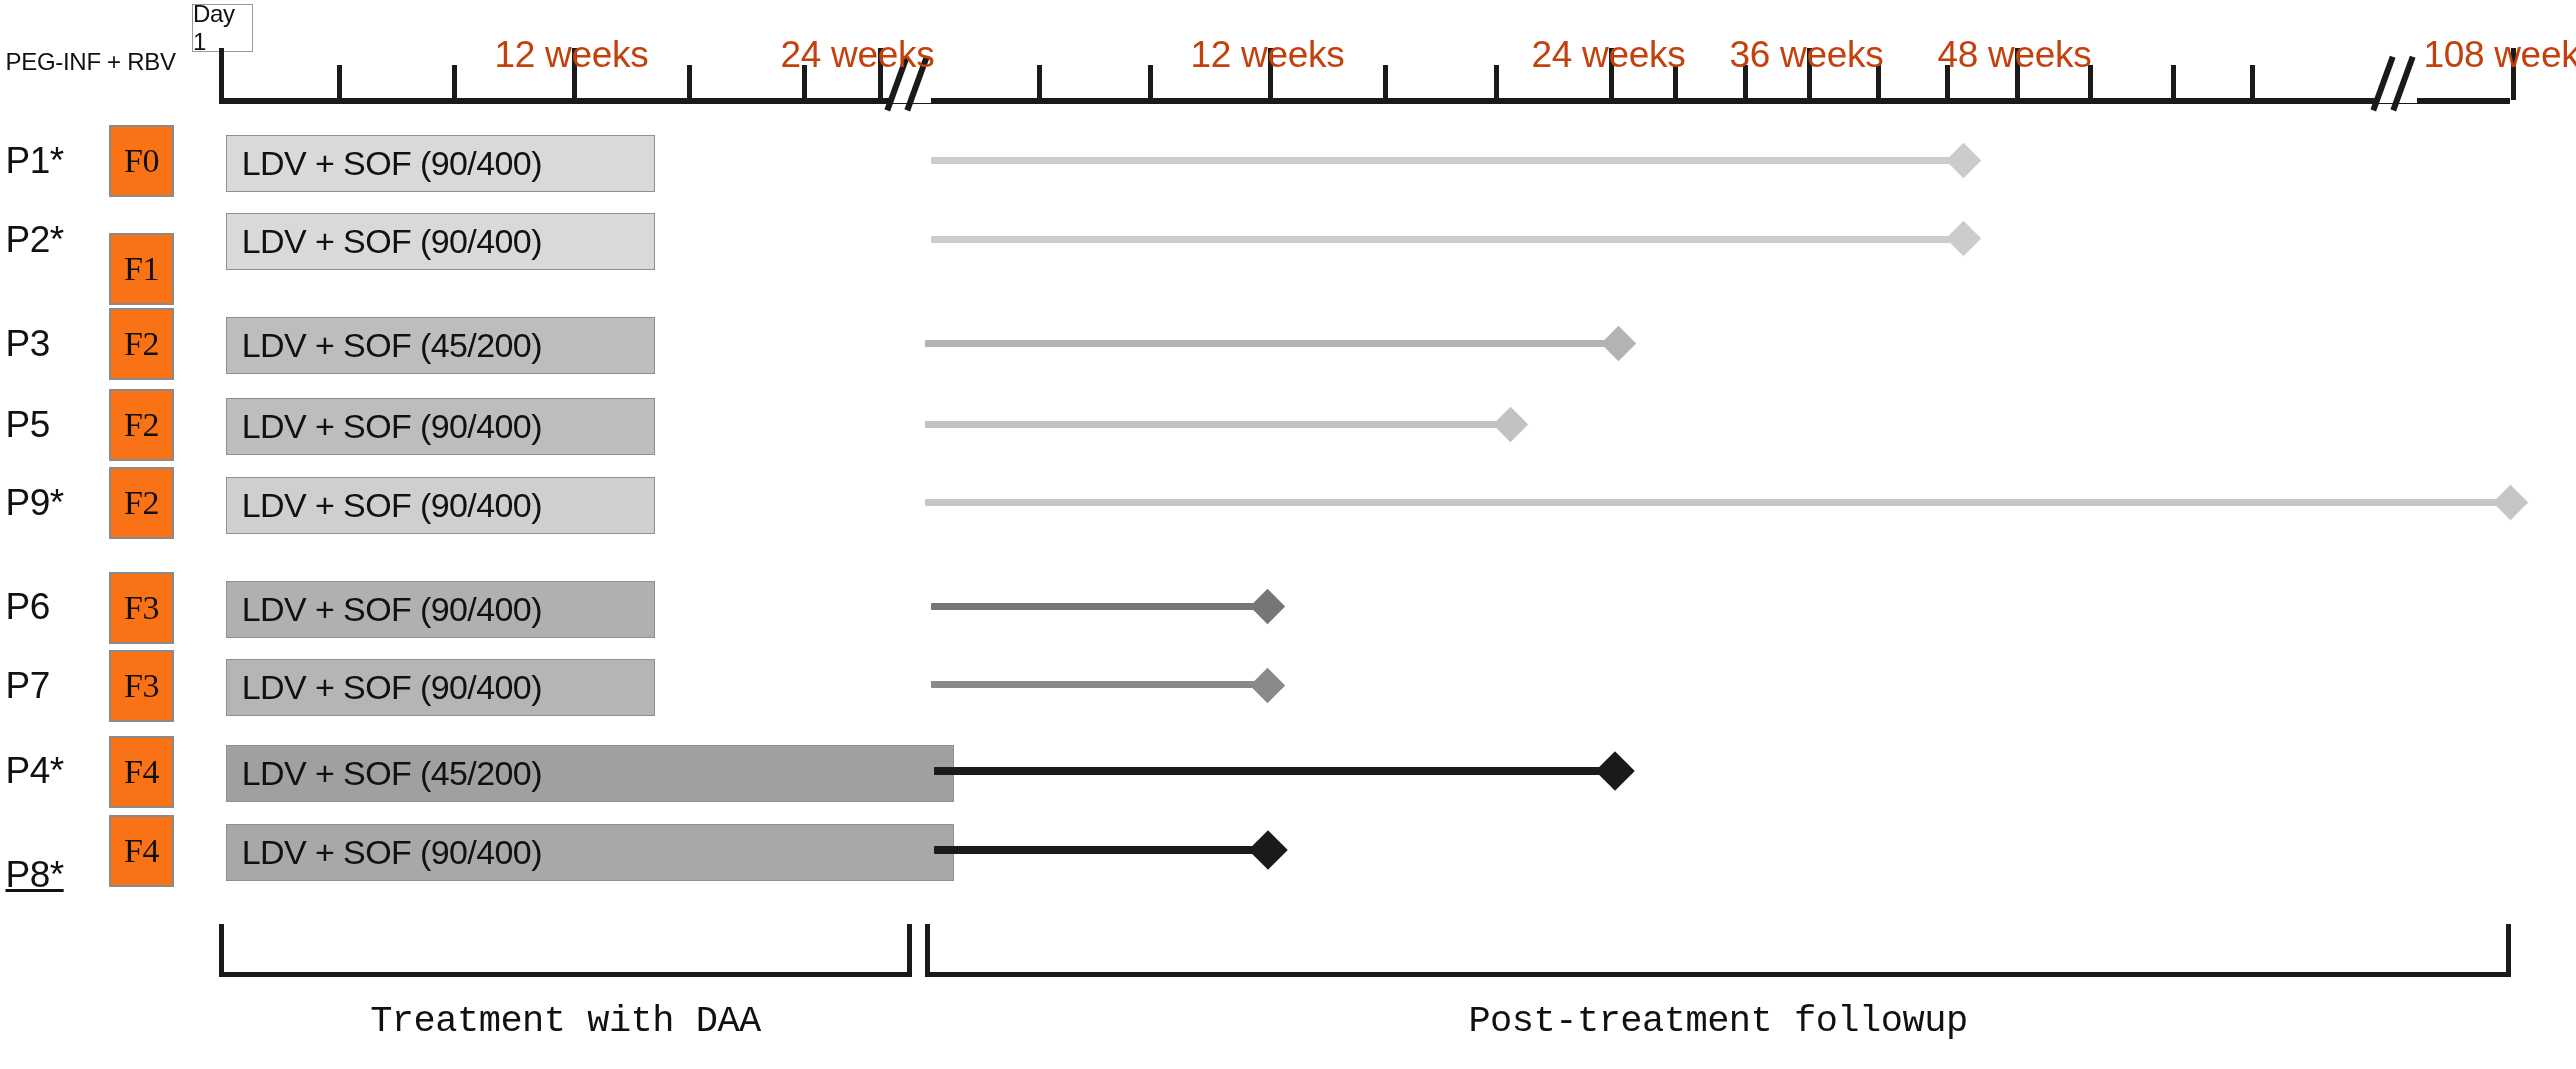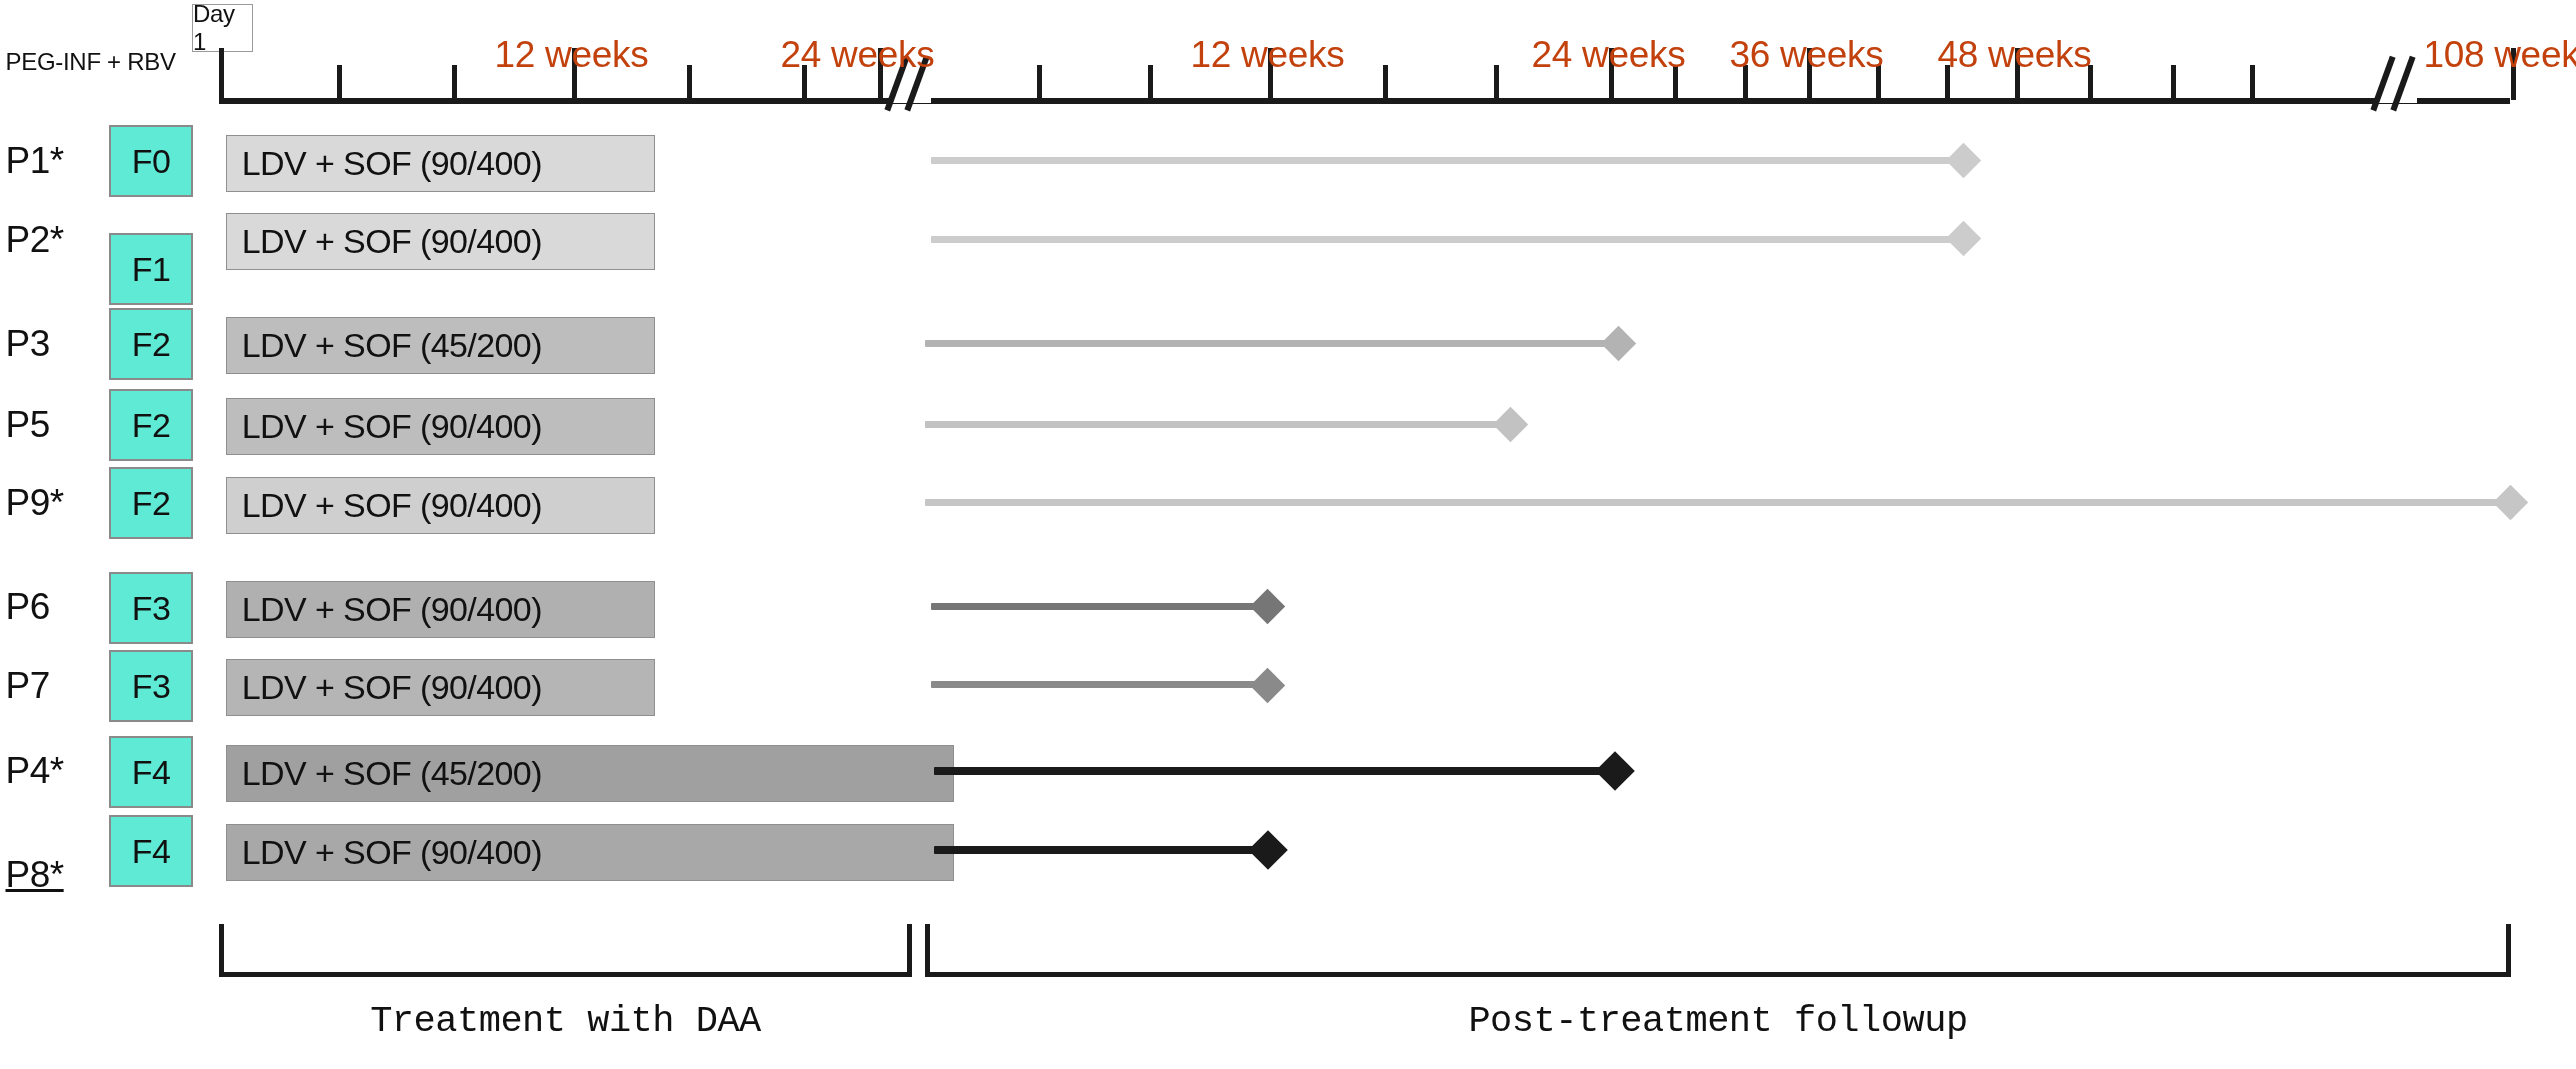--- a/index.html
+++ b/index.html
@@ -104,29 +104,30 @@
     left: 5.5px;
     font-size: 37px;
     color: #111;
     white-space: nowrap;
     letter-spacing: -0.5px;
   }
 
   .fib-box {
     position: absolute;
     left: 109px;
-    width: 84px;
+    width: 65px;
     border: 2.8px solid #8a8a8a;
-    background: #5eead4;
+    background: #f97316;
     display: flex;
     align-items: center;
     justify-content: center;
     font-size: 34px;
     color: #111;
     letter-spacing: -0.5px;
+    font-family: Liberation Serif, serif;
   }
 
   .tx-bar {
     position: absolute;
     left: 226px;
     border: 1.8px solid #8f8f8f;
     display: flex;
     align-items: center;
     padding-left: 14.8px;
     font-size: 34px;

